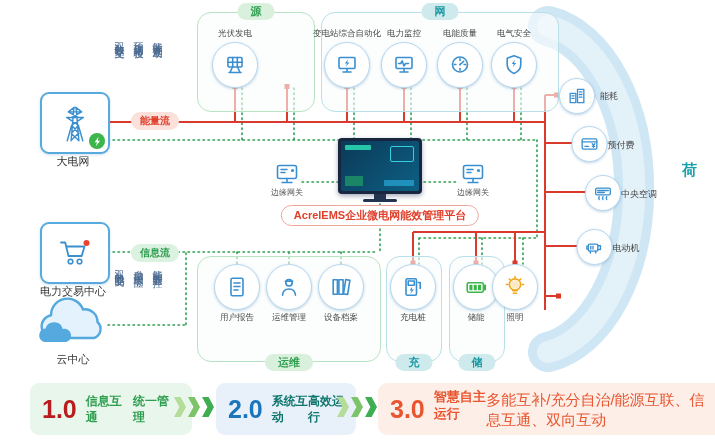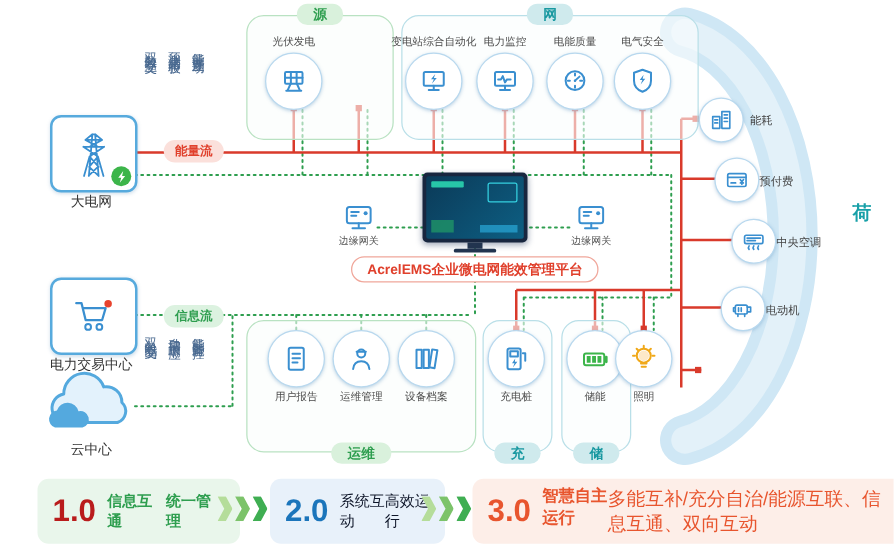--- a/index.html
+++ b/index.html
@@ -54,21 +54,21 @@
   .sidechar{position:absolute;left:682px;top:161px;font-size:15px;font-weight:bold;color:#18a0a8;z-index:2}
 
   .footer-stage{position:absolute;height:52px;border-radius:9px;display:flex;align-items:center;gap:9px;padding:0 12px;z-index:2}
   .fs1{background:#e9f6eb}
   .fs2{background:#e8f1fa}
   .fs3{background:#fdeee8}
   .ver{font-size:25px;font-weight:bold}
   .v1{color:#b91c1c}.v2{color:#1b75bb}.v3{color:#e8552e}
   .slines{display:flex;flex-direction:row;justify-content:flex-start;line-height:1.35}
   .fs1 .sl1,.fs1 .sl2{color:#2e9e4f;font-size:12px;font-weight:bold}
-  .fs2 .sl1,.fs2 .sl2{color:#0f172a;font-size:12px;font-weight:normal}
+  .fs2 .sl1,.fs2 .sl2{color:#0f766e;font-size:12px;font-weight:bold}
   .fs3 .sl1{color:#e8552e;font-size:13px;font-weight:bold}
   .fs3 .sl2{color:#e8552e;font-size:15px;margin-top:2px}
   .chev{position:absolute;display:flex;gap:2px;z-index:2}
   .chev i{width:12px;height:20px;display:block;clip-path:polygon(0 0,55% 0,100% 50%,55% 100%,0 100%,45% 50%)}
   .chev i.c1{background:#b5dd9a}.chev i.c2{background:#7cc36a}.chev i.c3{background:#3fae52}
 
   .st{fill:none;stroke:#3a8fd0;stroke-width:1.6;stroke-linecap:round;stroke-linejoin:round}
   .stf{fill:#3a8fd0;stroke:none}
   .st-g{fill:none;stroke:#3cb54a;stroke-width:1.6;stroke-linecap:round;stroke-linejoin:round}
   .stf-g{fill:#3cb54a;stroke:none}

